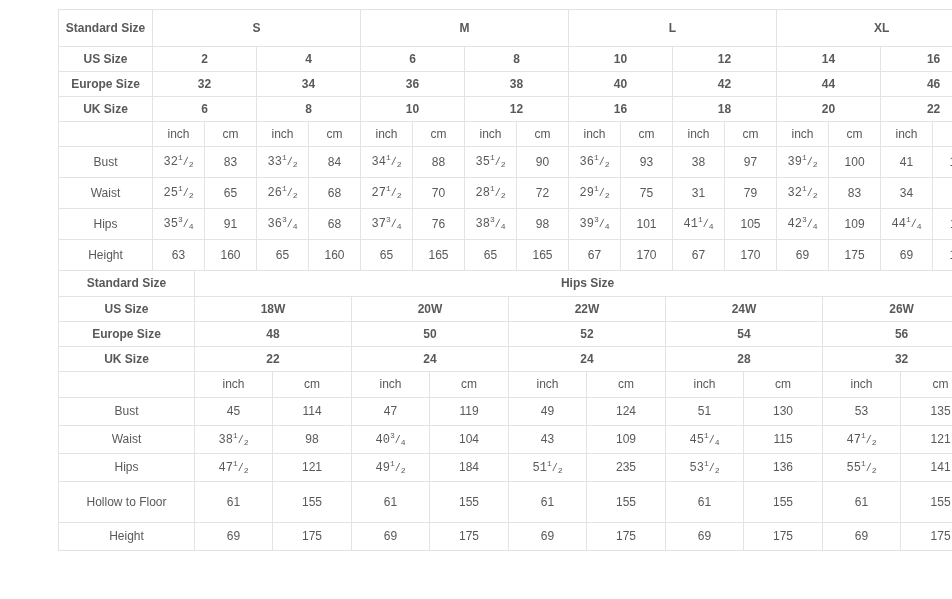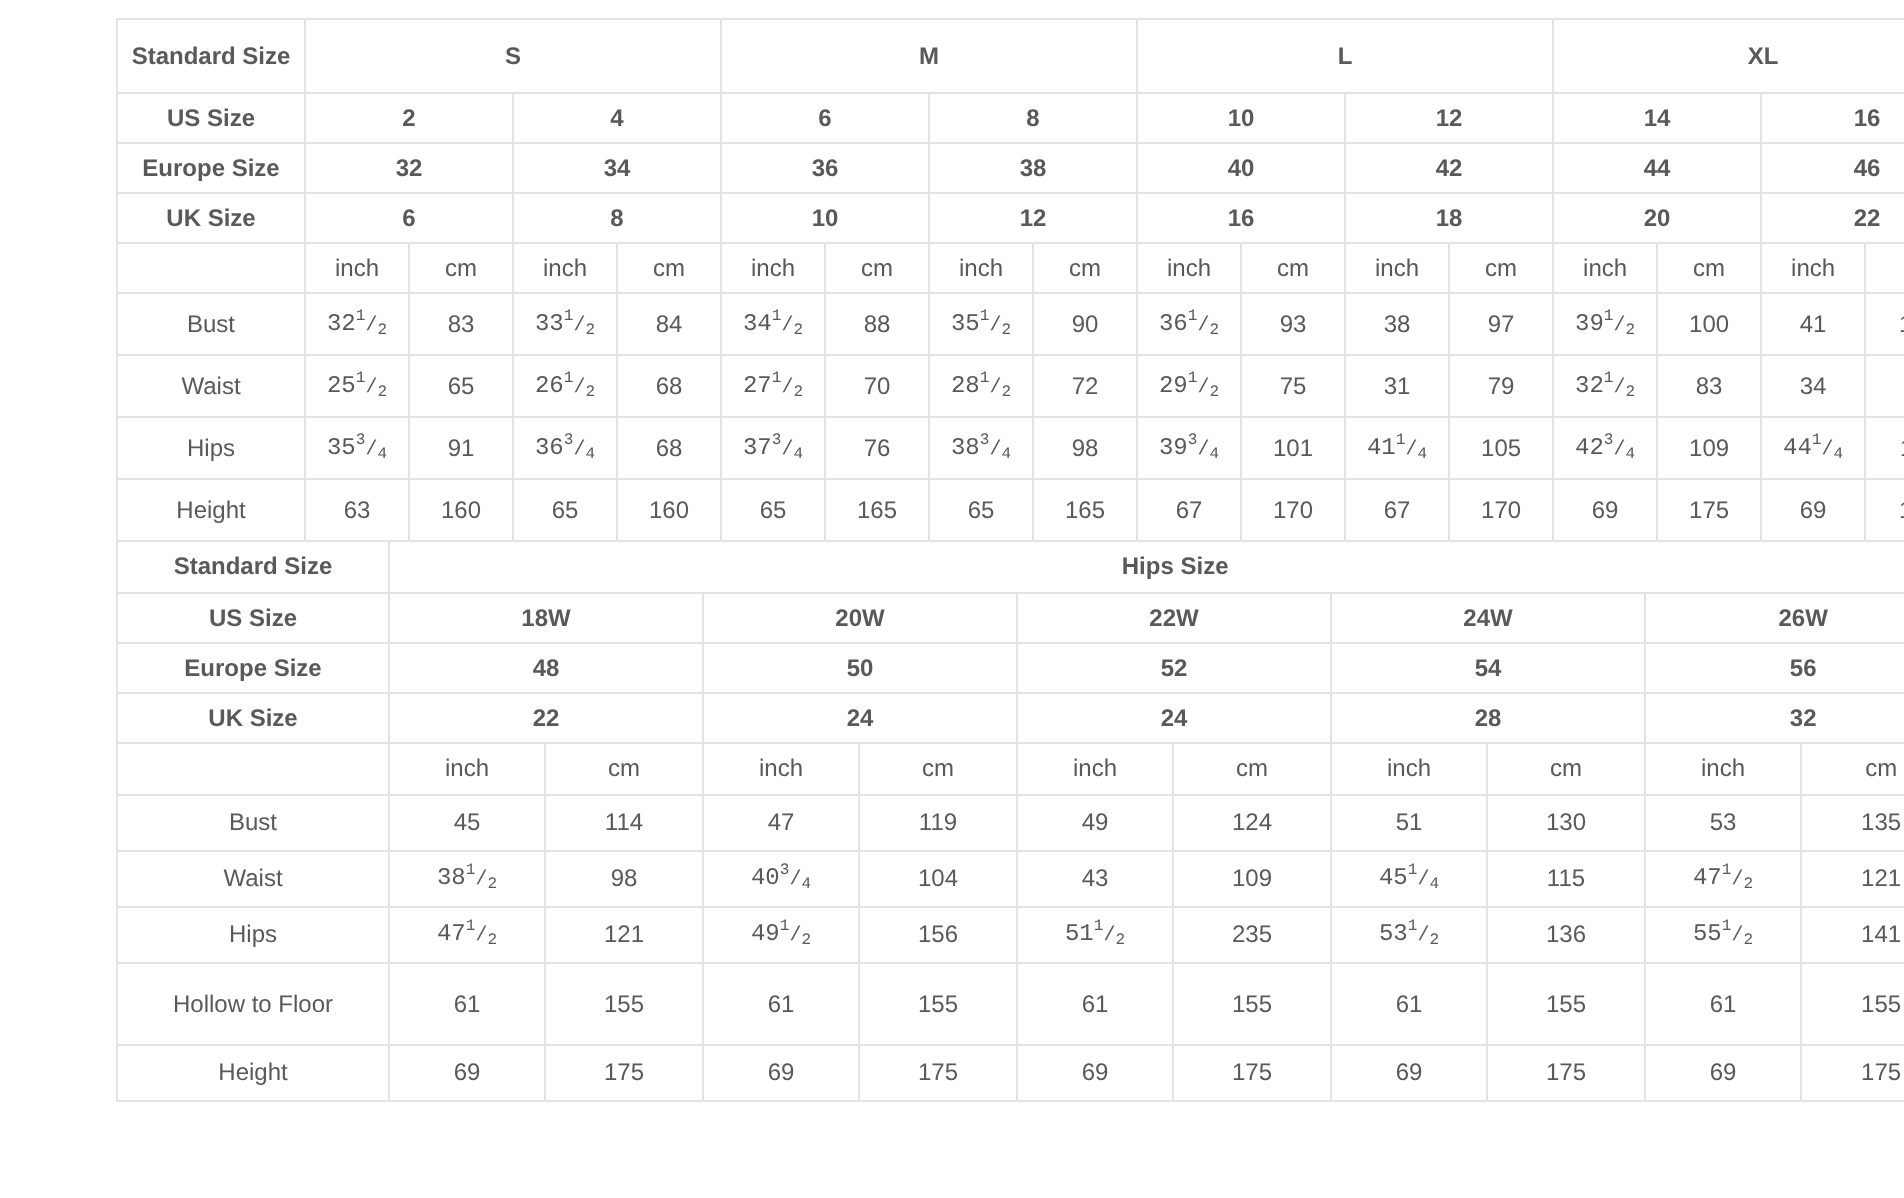--- a/index.html
+++ b/index.html
@@ -339,21 +339,21 @@
           <td><span class="frac">45<sup>1</sup><span class="sl">/</span><sub>4</sub></span></td>
           <td>115</td>
           <td><span class="frac">47<sup>1</sup><span class="sl">/</span><sub>2</sub></span></td>
           <td>121</td>
         </tr>
         <tr class="p-data">
           <td class="rowlabel">Hips</td>
           <td><span class="frac">47<sup>1</sup><span class="sl">/</span><sub>2</sub></span></td>
           <td>121</td>
           <td><span class="frac">49<sup>1</sup><span class="sl">/</span><sub>2</sub></span></td>
-          <td>156</td>
+          <td>184</td>
           <td><span class="frac">51<sup>1</sup><span class="sl">/</span><sub>2</sub></span></td>
           <td>235</td>
           <td><span class="frac">53<sup>1</sup><span class="sl">/</span><sub>2</sub></span></td>
           <td>136</td>
           <td><span class="frac">55<sup>1</sup><span class="sl">/</span><sub>2</sub></span></td>
           <td>141</td>
         </tr>
         <tr class="p-tall">
           <td class="rowlabel">Hollow to Floor</td>
           <td>61</td>

